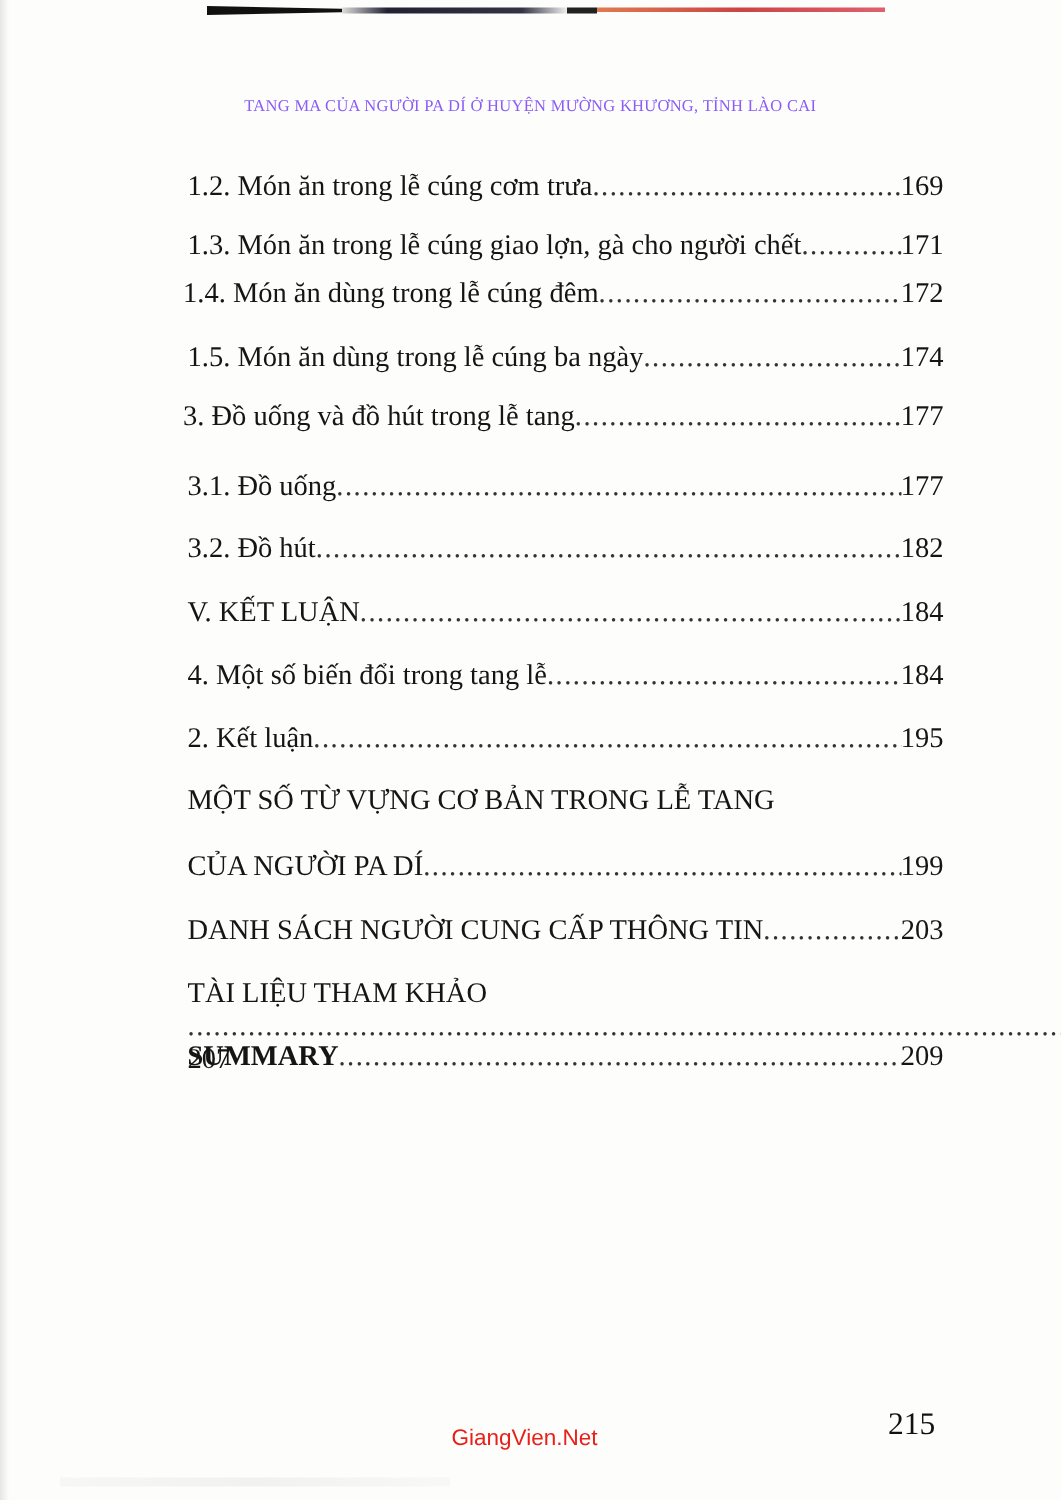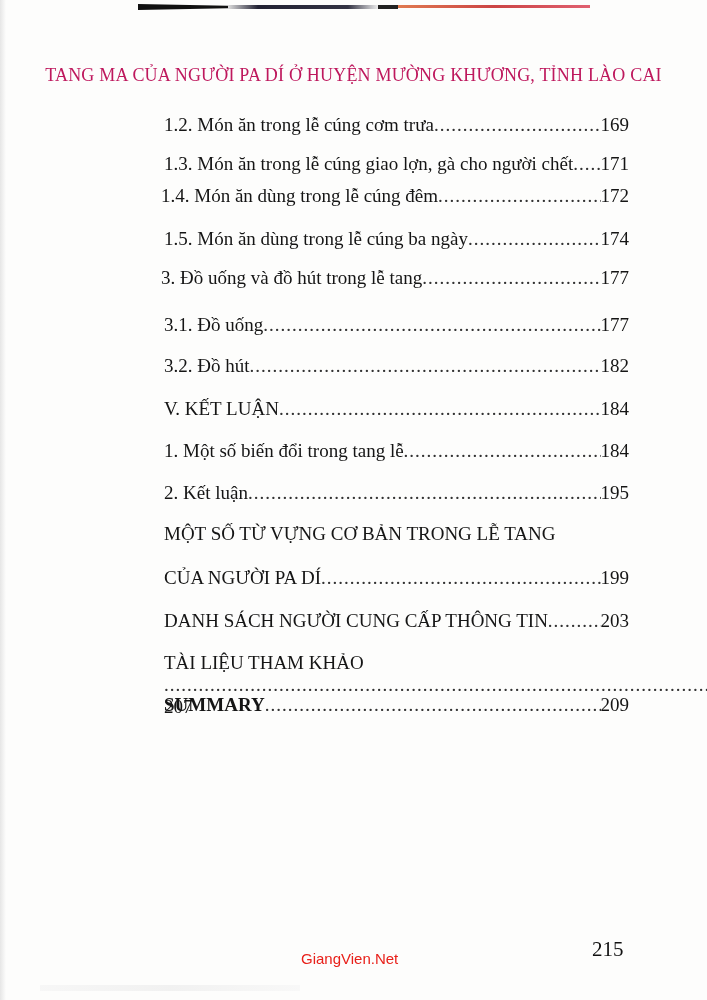--- a/index.html
+++ b/index.html
@@ -3,24 +3,24 @@
 <meta charset="utf-8">
 <style>
   html, body { margin:0; padding:0; }
   body { width:707px; height:1000px; background:#fdfdfc; position:relative; overflow:hidden; font-family:"Liberation Serif","DejaVu Serif",serif; color:#151515; }
   .topbar { position:absolute; top:4px; left:138px; width:452px; height:6px; }
   .topbar .seg1 { position:absolute; left:0; top:0; width:90px; height:6px; background:#111; clip-path:polygon(0 0,100% 30%,100% 70%,0 100%); }
   .topbar .seg2 { position:absolute; left:90px; top:1px; width:150px; height:4px; background:linear-gradient(90deg,#ddd,#223 20%,#334 80%,#eee); }
   .topbar .seg3 { position:absolute; left:240px; top:1px; width:20px; height:4px; background:#222; }
   .topbar .seg4 { position:absolute; left:260px; top:1px; width:192px; height:3px; background:linear-gradient(90deg,#e07a50,#c44,#e06070); }
   .leftshade { position:absolute; left:0; top:0; width:6px; height:1000px; background:linear-gradient(90deg,#e6e6e6,#fdfdfc); }
-  .running-head { position:absolute; top:65px; left:0; width:707px; text-align:center; font-size:18px; letter-spacing:0.2px; color:#be185d; }
+  .running-head { position:absolute; top:65px; left:0; width:707px; text-align:center; font-size:11px; letter-spacing:0.2px; color:#8b5cf6; }
   .toc { position:absolute; left:125px; width:504px; }
   .entry { position:absolute; left:0; width:504px; display:flex; align-items:baseline; font-size:19px; white-space:nowrap; }
-  .entry .label { flex:0 0 auto;margin-left:39px; }
+  .entry .label { flex:0 0 auto; }
   .entry .dots { flex:1 1 auto; overflow:hidden; color:#333; letter-spacing:1px; }
   .entry .dots::before { content:"....................................................................................................................................................................................."; }
   .entry .page { flex:0 0 auto; }
   .page-number { position:absolute; top:937px; left:592px; font-size:21px; color:#111; }
   .watermark { position:absolute; top:950px; left:301px; font-family:"Liberation Sans","DejaVu Sans",sans-serif; font-size:15px; color:#e8201a; }
   .bottomfade { position:absolute; top:985px; left:40px; width:260px; height:6px; background:linear-gradient(90deg,#f4f4f4,#ececec,#f6f6f6); opacity:.7; }
 </style>
 </head>
 <body>
 
@@ -70,21 +70,21 @@
     <span class="label">3.2. Đồ hút</span>
       <span class="dots"></span>
       <span class="page">182</span>
   </div>
   <div class="entry" style="top:398px;">
     <span class="label">V. KẾT LUẬN</span>
       <span class="dots"></span>
       <span class="page">184</span>
   </div>
   <div class="entry" style="top:440px;">
-    <span class="label">1. Một số biến đổi trong tang lễ </span>
+    <span class="label">4. Một số biến đổi trong tang lễ </span>
       <span class="dots"></span>
       <span class="page">184</span>
   </div>
   <div class="entry" style="top:482px;">
     <span class="label">2. Kết luận</span>
       <span class="dots"></span>
       <span class="page">195</span>
   </div>
   <div class="entry nodots" style="top:523px;">
     <span class="label">MỘT SỐ TỪ VỰNG CƠ BẢN TRONG LỄ TANG</span>

